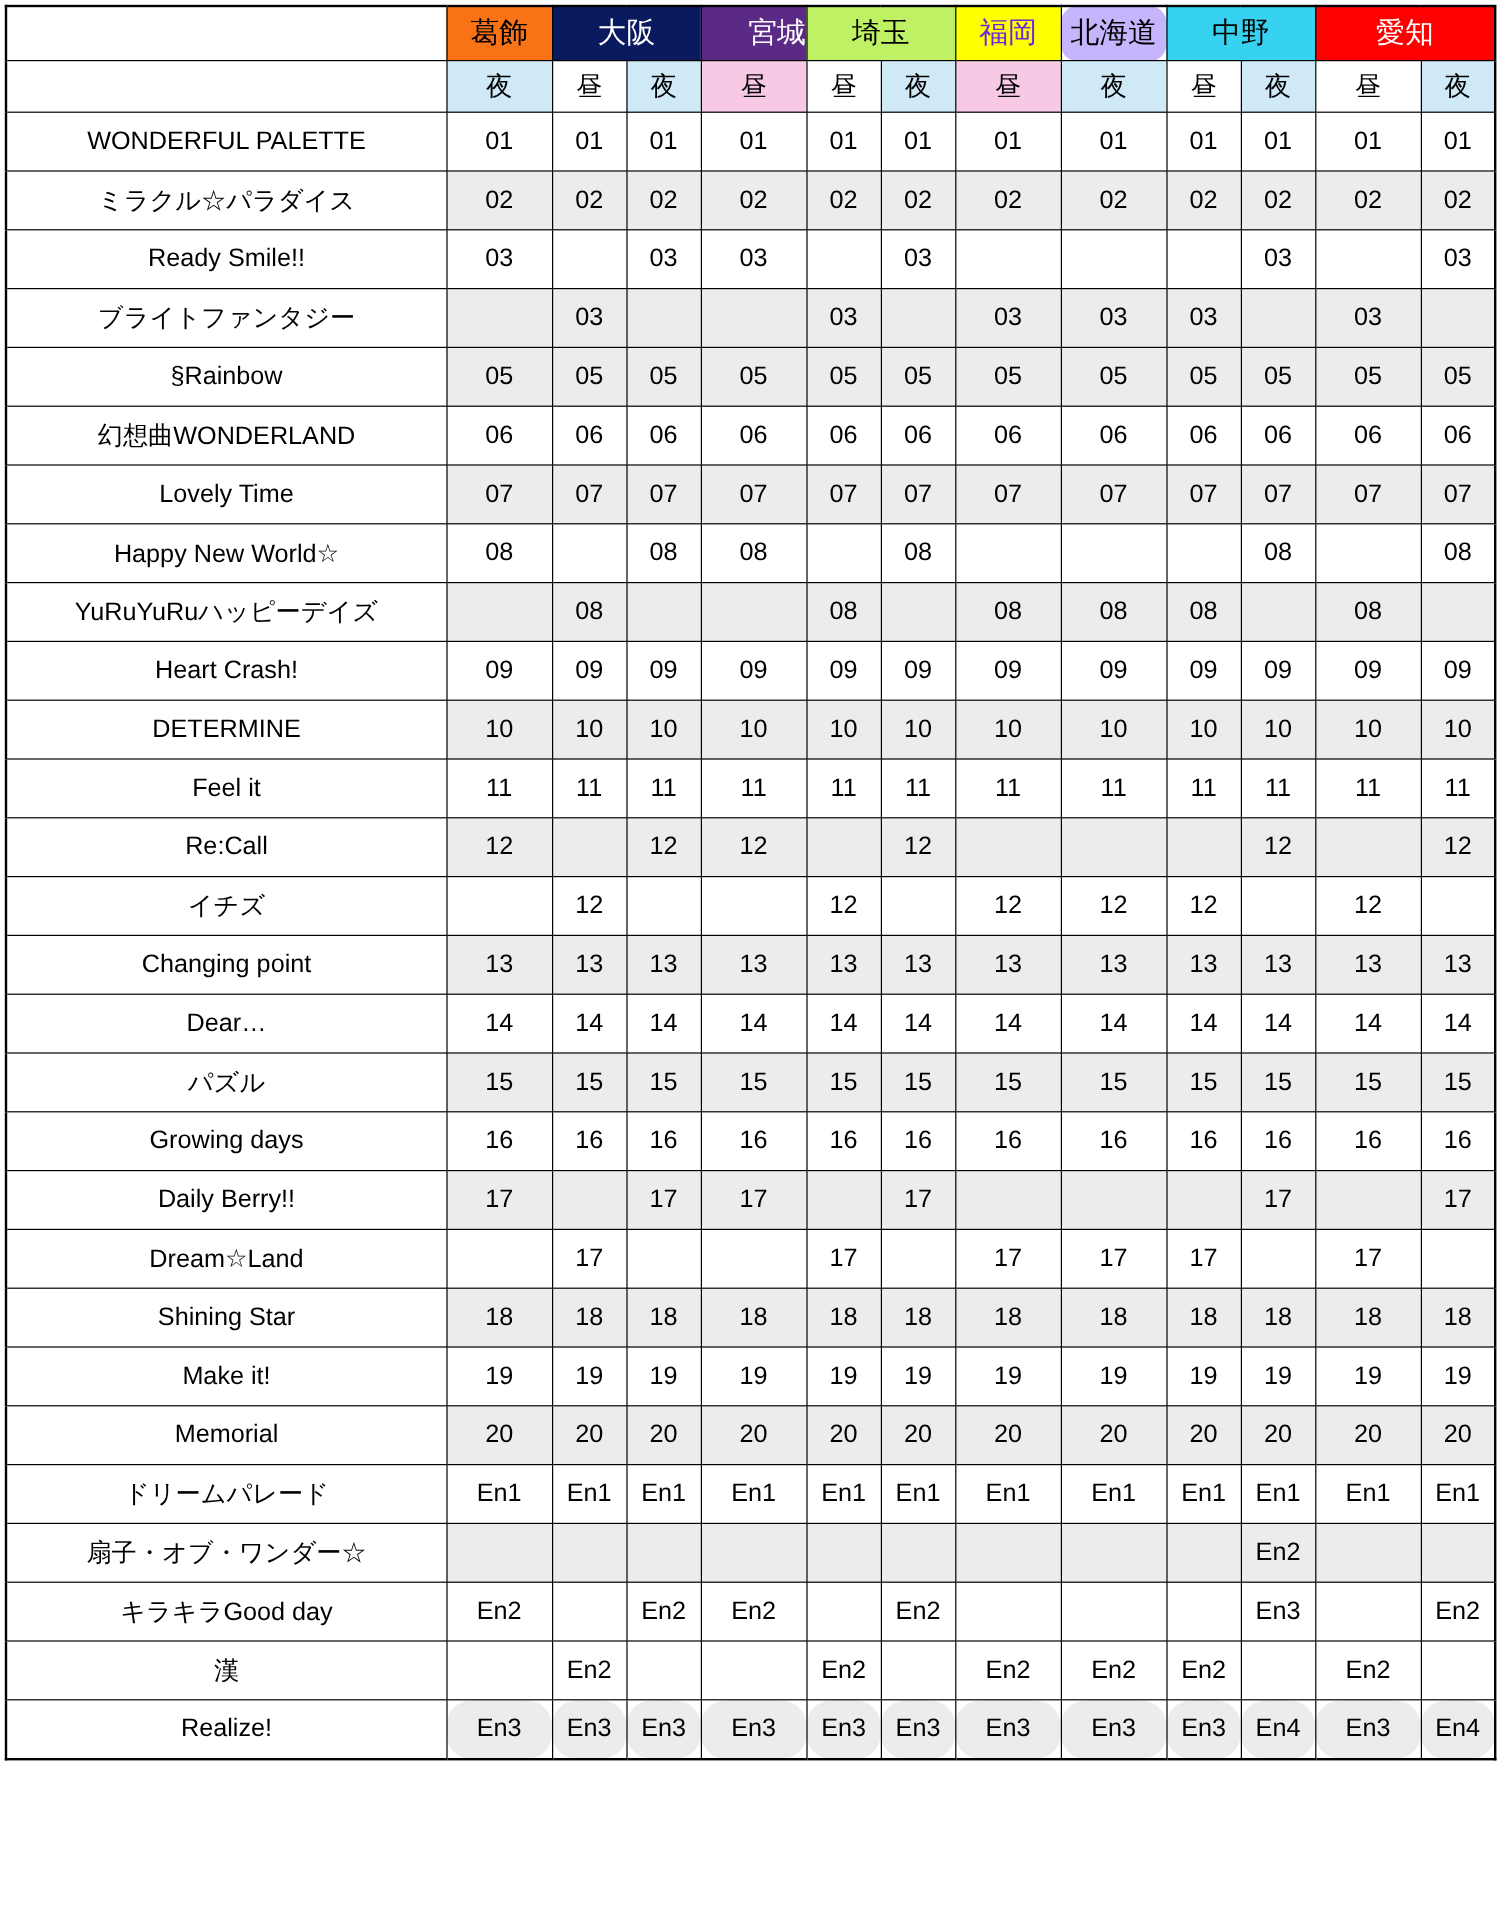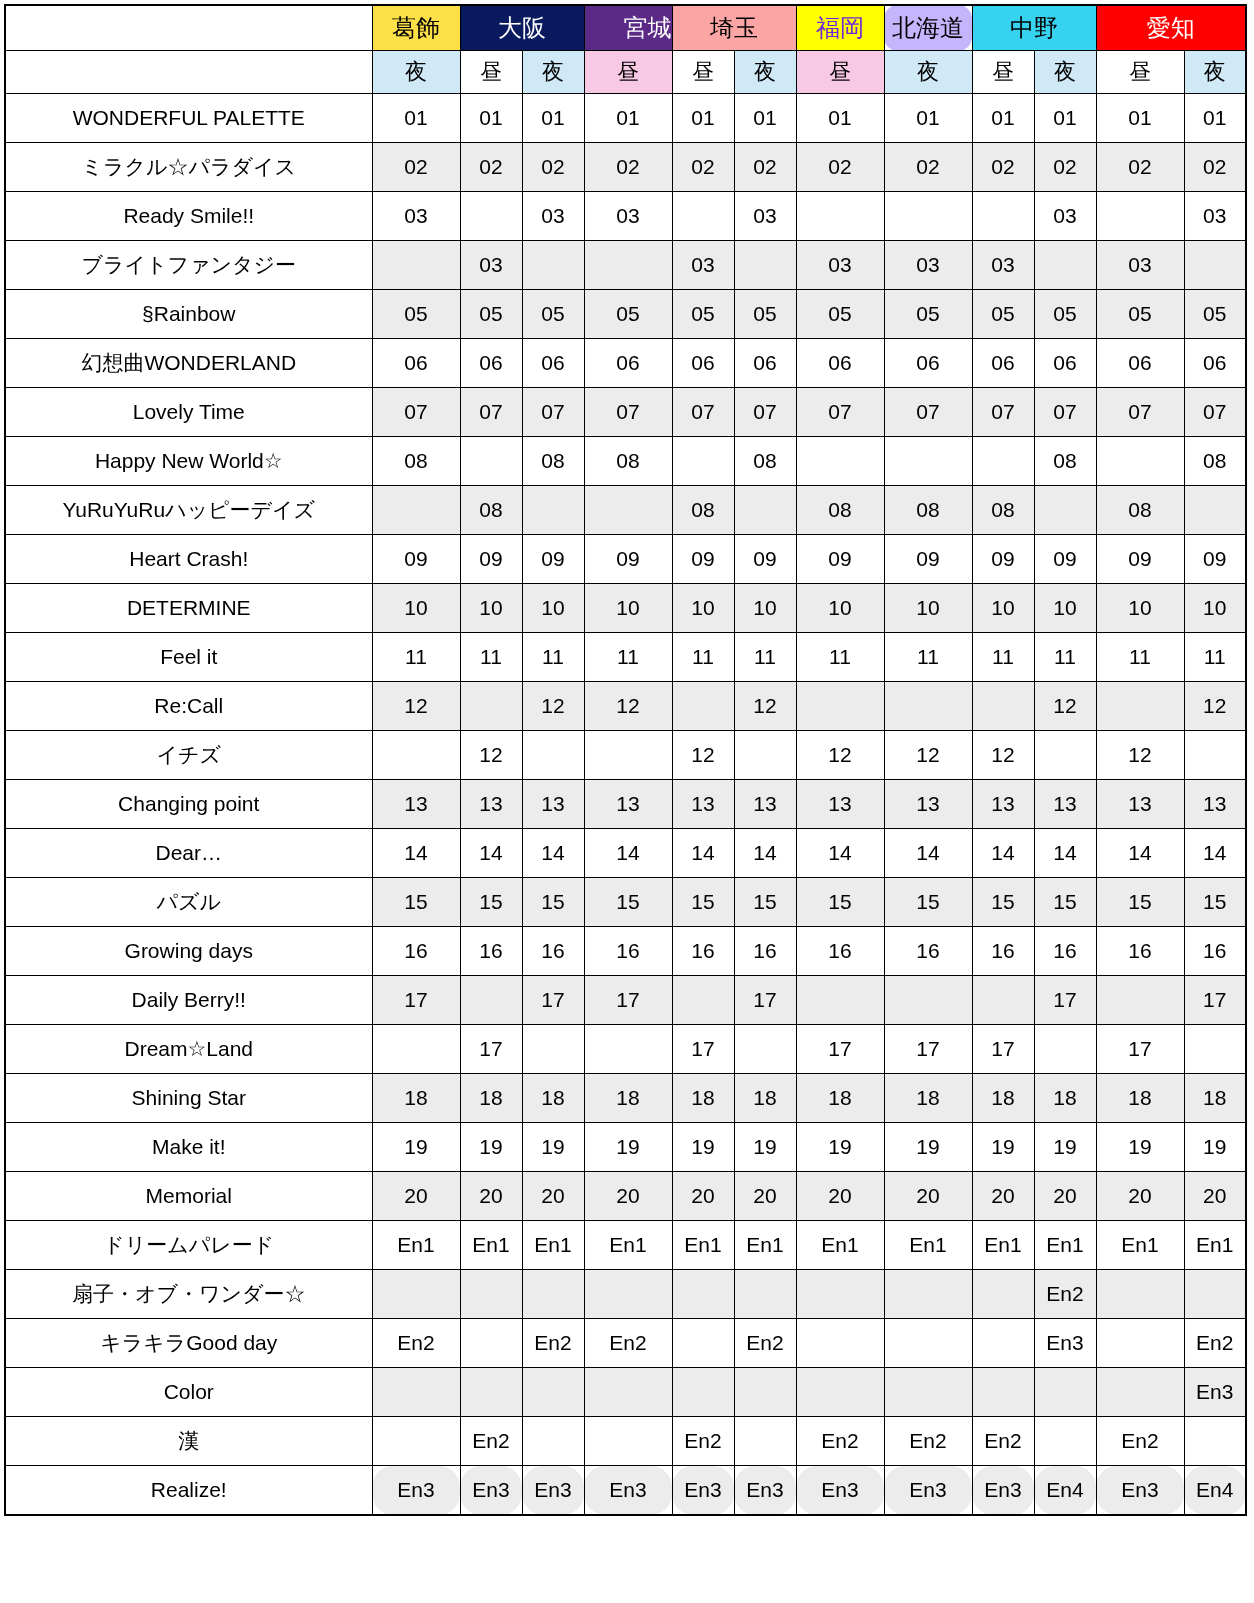--- a/index.html
+++ b/index.html
@@ -100,24 +100,24 @@
       <col class="c-wide">
       <col class="c-wide">
       <col class="c-narrow">
       <col class="c-narrow">
       <col class="c-wide">
       <col class="c-narrow">
     </colgroup>
   <thead>
     <tr class="venue-row" id="venue-row">
       <th class="blank"></th>
-    <th colspan="1" style="background: #fde047; color: rgb(0, 0, 0);">葛飾</th>
+    <th colspan="1" style="background: #f97316; color: rgb(0, 0, 0);">葛飾</th>
         <th colspan="2" style="background: rgb(10, 26, 94); color: rgb(255, 255, 255);">大阪</th>
         <th colspan="1" style="background: rgb(91, 42, 134); color: rgb(255, 255, 255); text-align: right;">宮城</th>
-        <th colspan="2" style="background: #fca5a5; color: rgb(0, 0, 0);">埼玉</th>
+        <th colspan="2" style="background: #bef264; color: rgb(0, 0, 0);">埼玉</th>
         <th colspan="1" style="background: rgb(255, 255, 0); color: #6d28d9;">福岡</th>
         <th colspan="1" style="background: #c4b5fd; color: rgb(0, 0, 0); border-radius: 14px;">北海道</th>
         <th colspan="2" style="background: rgb(55, 210, 240); color: rgb(0, 0, 0);">中野</th>
         <th colspan="2" style="background: rgb(255, 0, 0); color: #ffffff;">愛知</th>
       </tr>
     <tr class="session-row" id="session-row">
     <th style="background: rgb(255, 255, 255);"></th>
         <th style="background: rgb(207, 233, 247);">夜</th>
         <th style="background: rgb(255, 255, 255);">昼</th>
         <th style="background: rgb(207, 233, 247);">夜</th>
@@ -516,35 +516,20 @@
         <td class="num">En2</td>
         <td class="num"></td>
         <td class="num">En2</td>
         <td class="num"></td>
         <td class="num"></td>
         <td class="num"></td>
         <td class="num">En3</td>
         <td class="num"></td>
         <td class="num">En2</td>
       </tr>
-      <tr class="band-b">
-        <td class="song">Color</td>
-        <td class="num"></td>
-        <td class="num"></td>
-        <td class="num"></td>
-        <td class="num"></td>
-        <td class="num"></td>
-        <td class="num"></td>
-        <td class="num"></td>
-        <td class="num"></td>
-        <td class="num"></td>
-        <td class="num"></td>
-        <td class="num"></td>
-        <td class="num">En3</td>
-      </tr>
       <tr class="band-a">
         <td class="song">漢</td>
         <td class="num"></td>
         <td class="num">En2</td>
         <td class="num"></td>
         <td class="num"></td>
         <td class="num">En2</td>
         <td class="num"></td>
         <td class="num">En2</td>
         <td class="num">En2</td>

